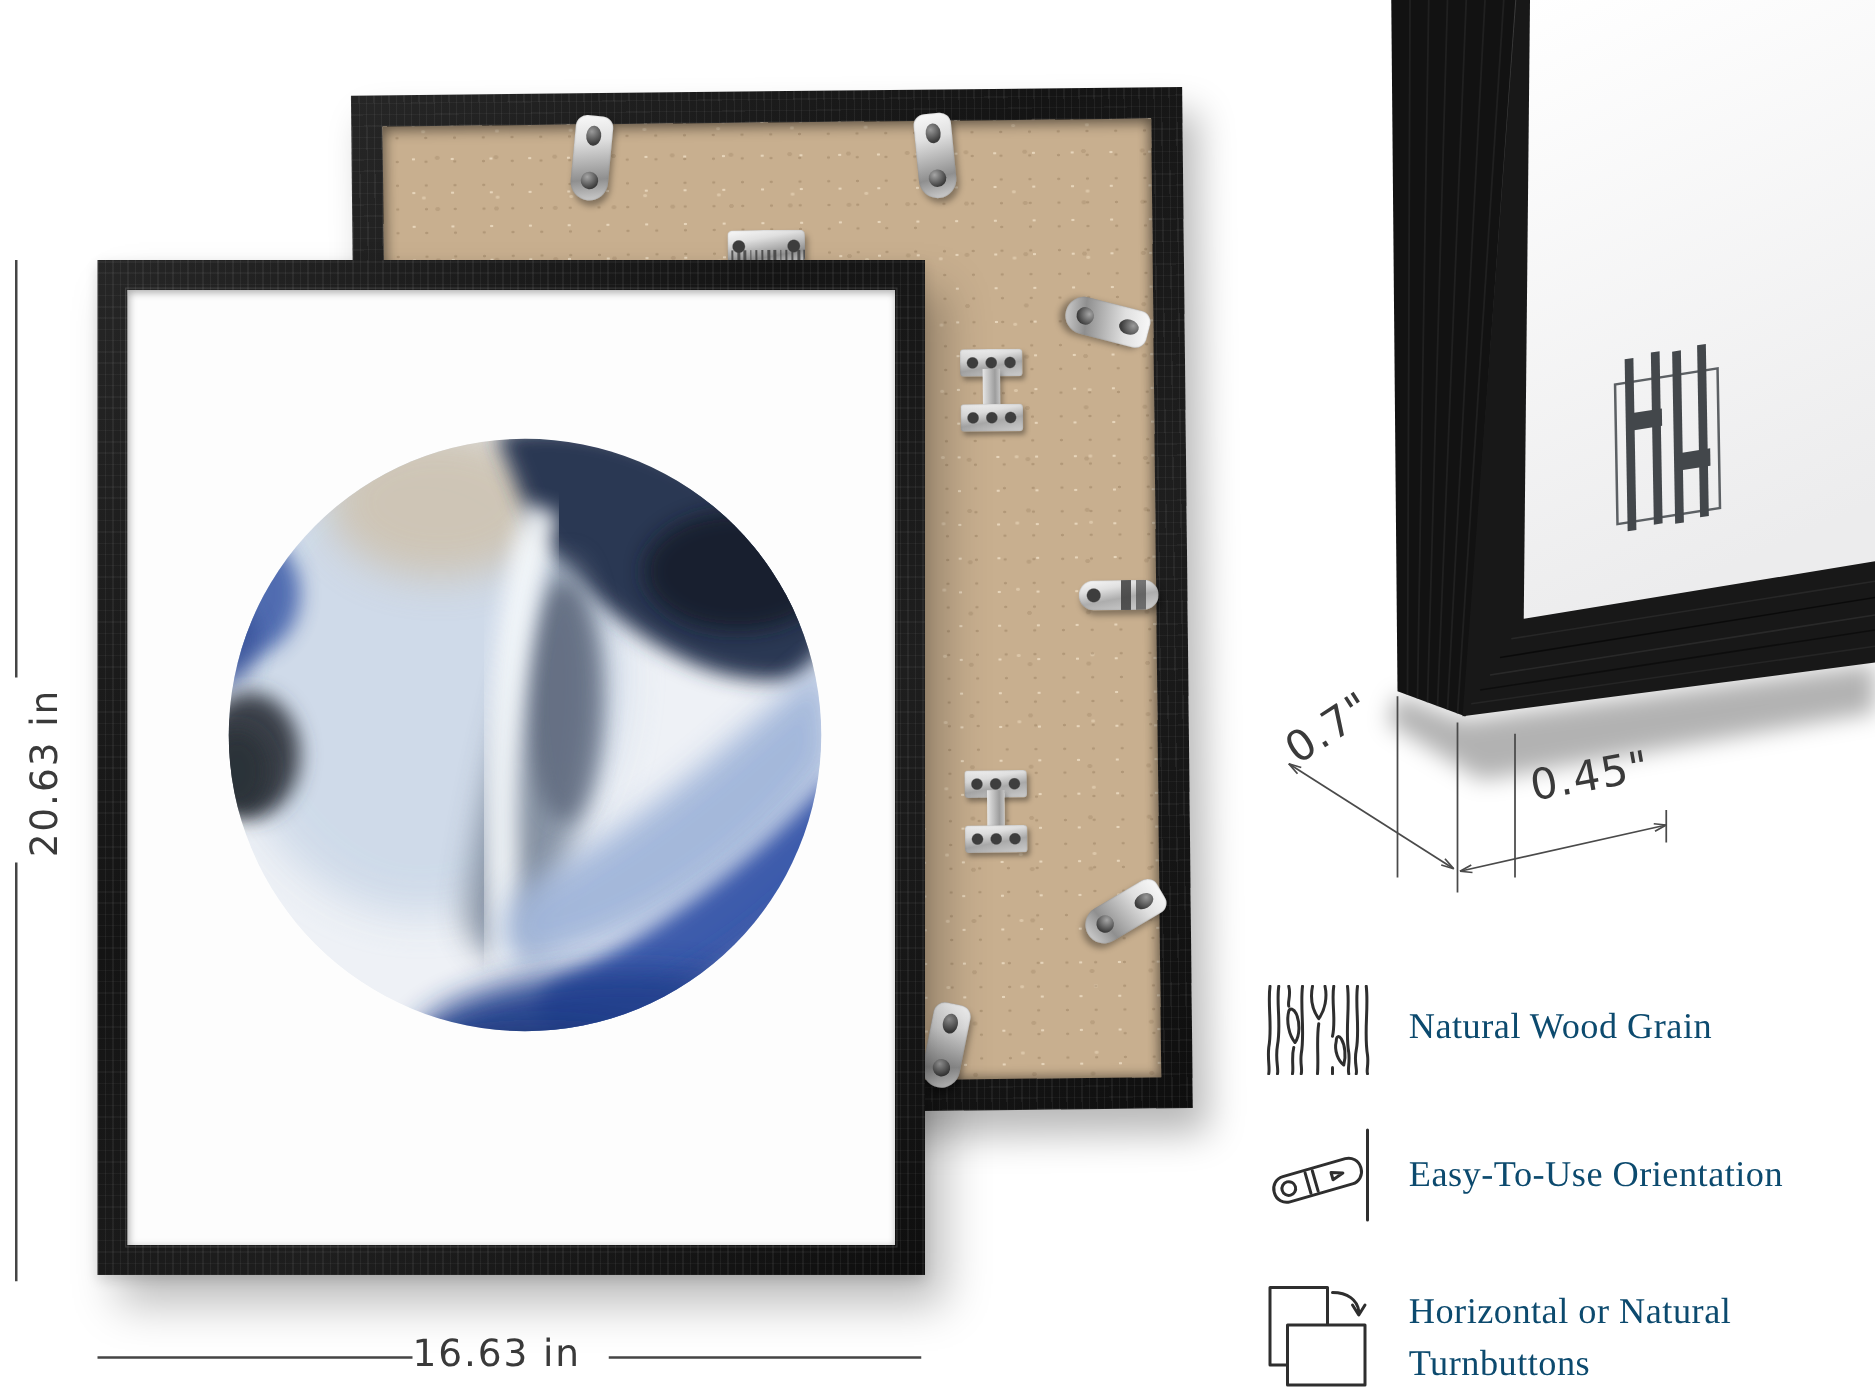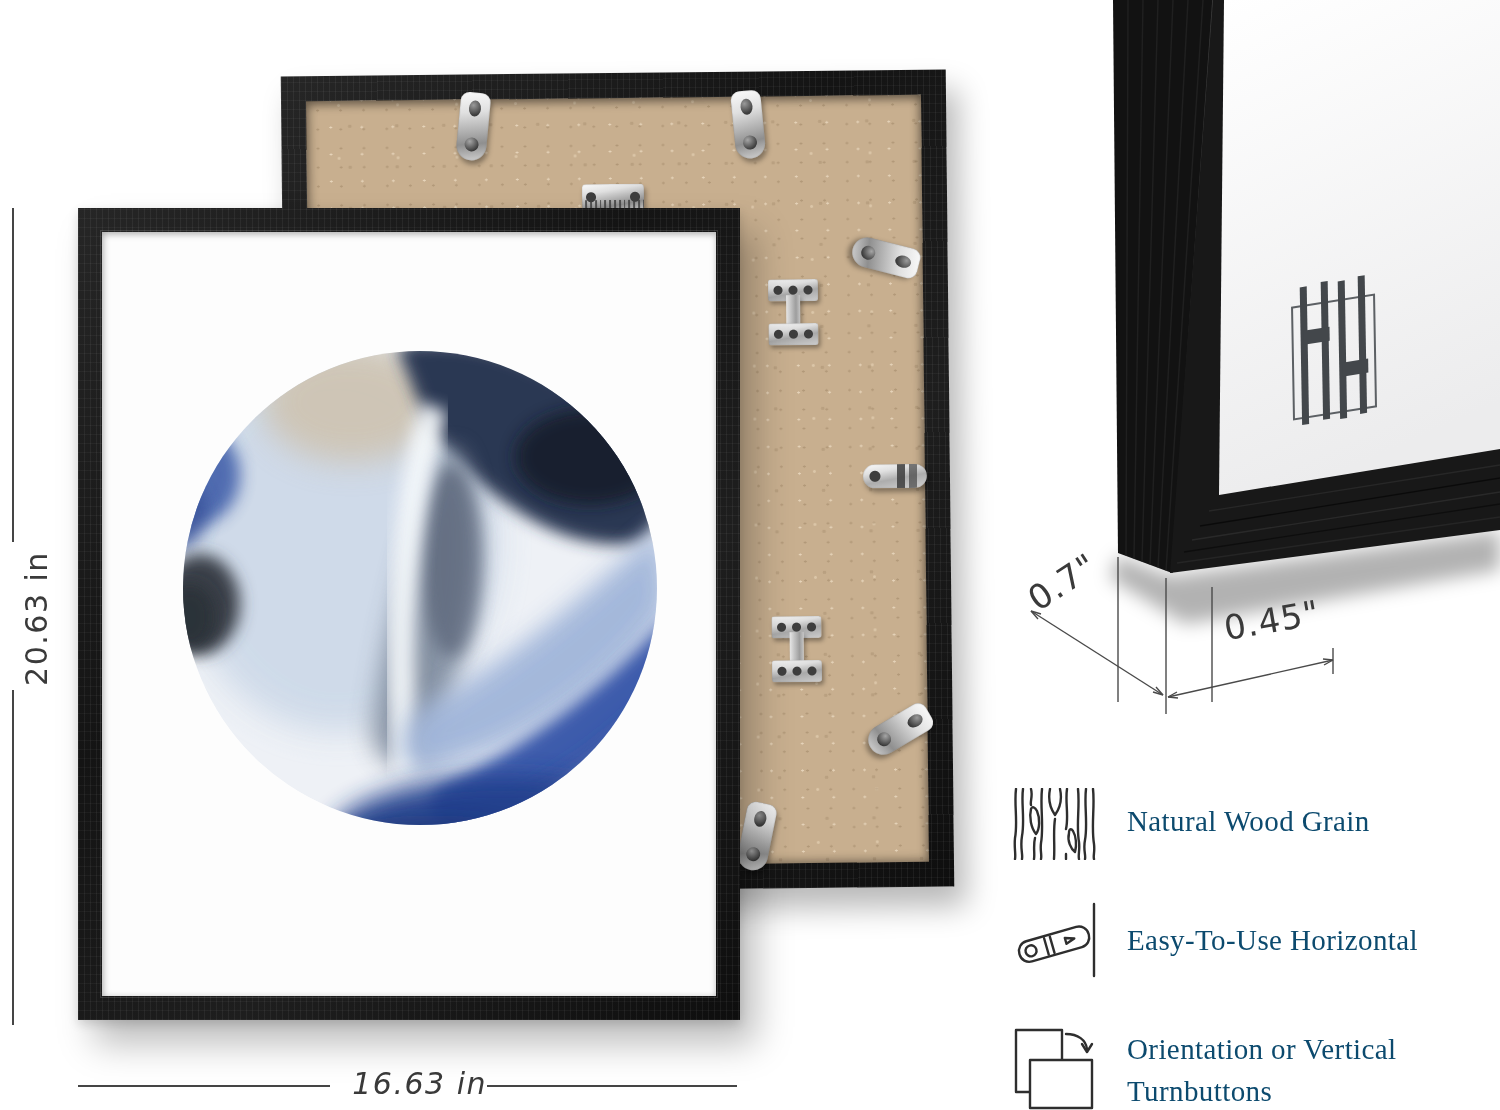--- a/index.html
+++ b/index.html
@@ -73,21 +73,21 @@
   .front-frame::after{content:"";position:absolute;inset:22px;border:1px solid rgba(255,255,255,.13);pointer-events:none;}
   .front-paper{position:absolute;inset:24px;background:#fdfdfd;
                box-shadow:inset 0 3px 6px rgba(0,0,0,.22), inset 3px 0 6px rgba(0,0,0,.13);}
   .front-paper svg{position:absolute;inset:0;width:100%;height:100%;}
 
   
   .dim-line{position:absolute;background:#454545;}
   .dim-label{position:absolute;color:#3a3a3a;font-size:30px;letter-spacing:1.5px;
              font-family:"DejaVu Sans", sans-serif;white-space:nowrap;}
   .dim-label.vert{width:200px;text-align:center;transform:rotate(-90deg);}
-  .dim-label.horiz{width:157px;text-align:right;font-style:italic;}
+  .dim-label.horiz{width:157px;text-align:left;}
 
   
   .corner-svg{position:absolute;left:990px;top:0;width:510px;height:730px;z-index:1;}
   .dimtxt{font-family:"DejaVu Sans", sans-serif;font-size:34px;fill:#3a3a3a;letter-spacing:1px;}
 
   
   .feature-icon{position:absolute;stroke:#2e2e2e;fill:none;stroke-width:2.4;stroke-linecap:round;stroke-linejoin:round;}
   .feature-label{position:absolute;left:1127px;color:#0c4a6e;font-size:29px;letter-spacing:.4px;
                  font-family:Liberation Serif, serif;white-space:nowrap;}
 </style>
@@ -248,24 +248,24 @@
   <svg class="feature-icon" style="left:1008px;top:902px;" width="100" height="76" viewBox="0 0 100 76" aria-hidden="true">
     <line x1="86" y1="2" x2="86" y2="74"></line>
     <g transform="rotate(-16 45 42)">
       <rect x="10" y="32" width="72" height="21" rx="10"></rect>
       <circle cx="22" cy="42.5" r="5.5"></circle>
       <line x1="38" y1="34" x2="38" y2="51"></line>
       <line x1="44" y1="34" x2="44" y2="51"></line>
       <path d="M58,39.5 L67,42.5 L58,45.5 Z"></path>
     </g>
   </svg>
-  <div class="feature-label" style="top:924px;">Easy-To-Use Horizontal</div>
+  <div class="feature-label" style="top:924px;">Easy-To-Use Orientation</div>
 
   <svg class="feature-icon" style="left:1014px;top:1014px;" width="92" height="96" viewBox="0 0 92 96" aria-hidden="true">
     <rect x="2" y="16" width="46" height="62"></rect>
     <rect x="16" y="46" width="62" height="48" fill="#ffffff"></rect>
     <path d="M52,20 C64,20 72,26 73,35"></path>
     <path d="M68,30 L73,38 L78,30"></path>
   </svg>
-  <div class="feature-label" style="top:1033px;">Orientation or Vertical</div>
+  <div class="feature-label" style="top:1033px;">Horizontal or Natural</div>
   <div class="feature-label" style="top:1075px;">Turnbuttons</div>
 
 </div>
 
 </body></html>

